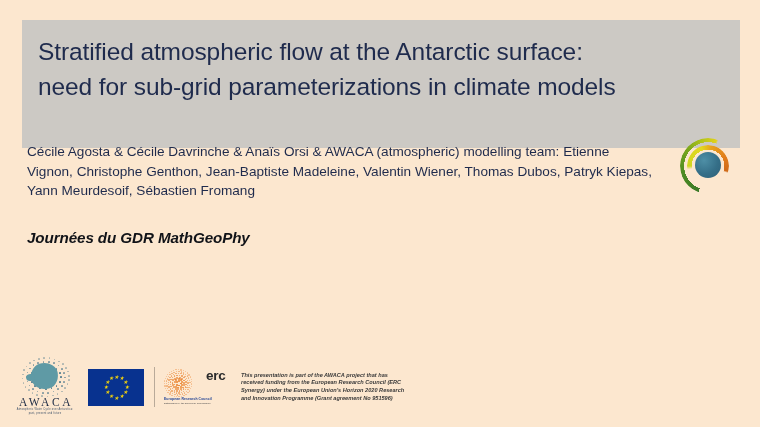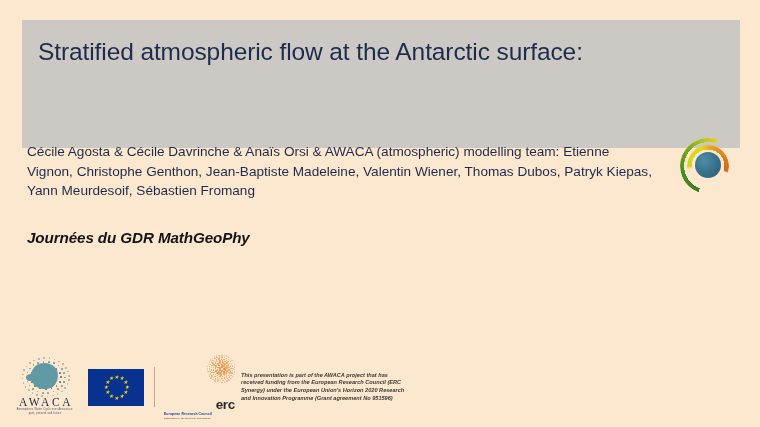--- a/index.html
+++ b/index.html
@@ -226,23 +226,22 @@
     flex: none;
   }
 
   
   .erc {
     width: 72px;
     flex: none;
   }
   .erc-row {
     display: flex;
-    align-items: flex-end;
+    align-items: flex-start;
     gap: 14px;
-    flex-direction: column;
   }
   .erc-dots {
     position: relative;
     width: 29px;
     height: 29px;
     flex: none;
   }
   .erc-dots i {
     position: absolute;
     width: 1.5px; height: 1.5px;
@@ -286,20 +285,21 @@
     flex: none;
   }
 </style>
 </head>
 <body>
 
 <div class="slide">
 
   <div class="title-banner">
     <div class="title-line">Stratified atmospheric flow at the Antarctic surface:</div>
+    <div class="title-line">need for sub-grid parameterizations in climate models</div>
   </div>
 
   <div class="authors">Cécile Agosta &amp; Cécile Davrinche &amp; Anaïs Orsi &amp; AWACA (atmospheric) modelling team: Etienne Vignon, Christophe Genthon, Jean-Baptiste Madeleine, Valentin Wiener, Thomas Dubos, Patryk Kiepas, Yann Meurdesoif, Sébastien Fromang</div>
 
   <div class="lsce">
     <div class="lsce-mark">
       <div class="lsce-ring"></div>
       <div class="lsce-ring2"></div>
       <div class="lsce-core"></div>
     </div>

